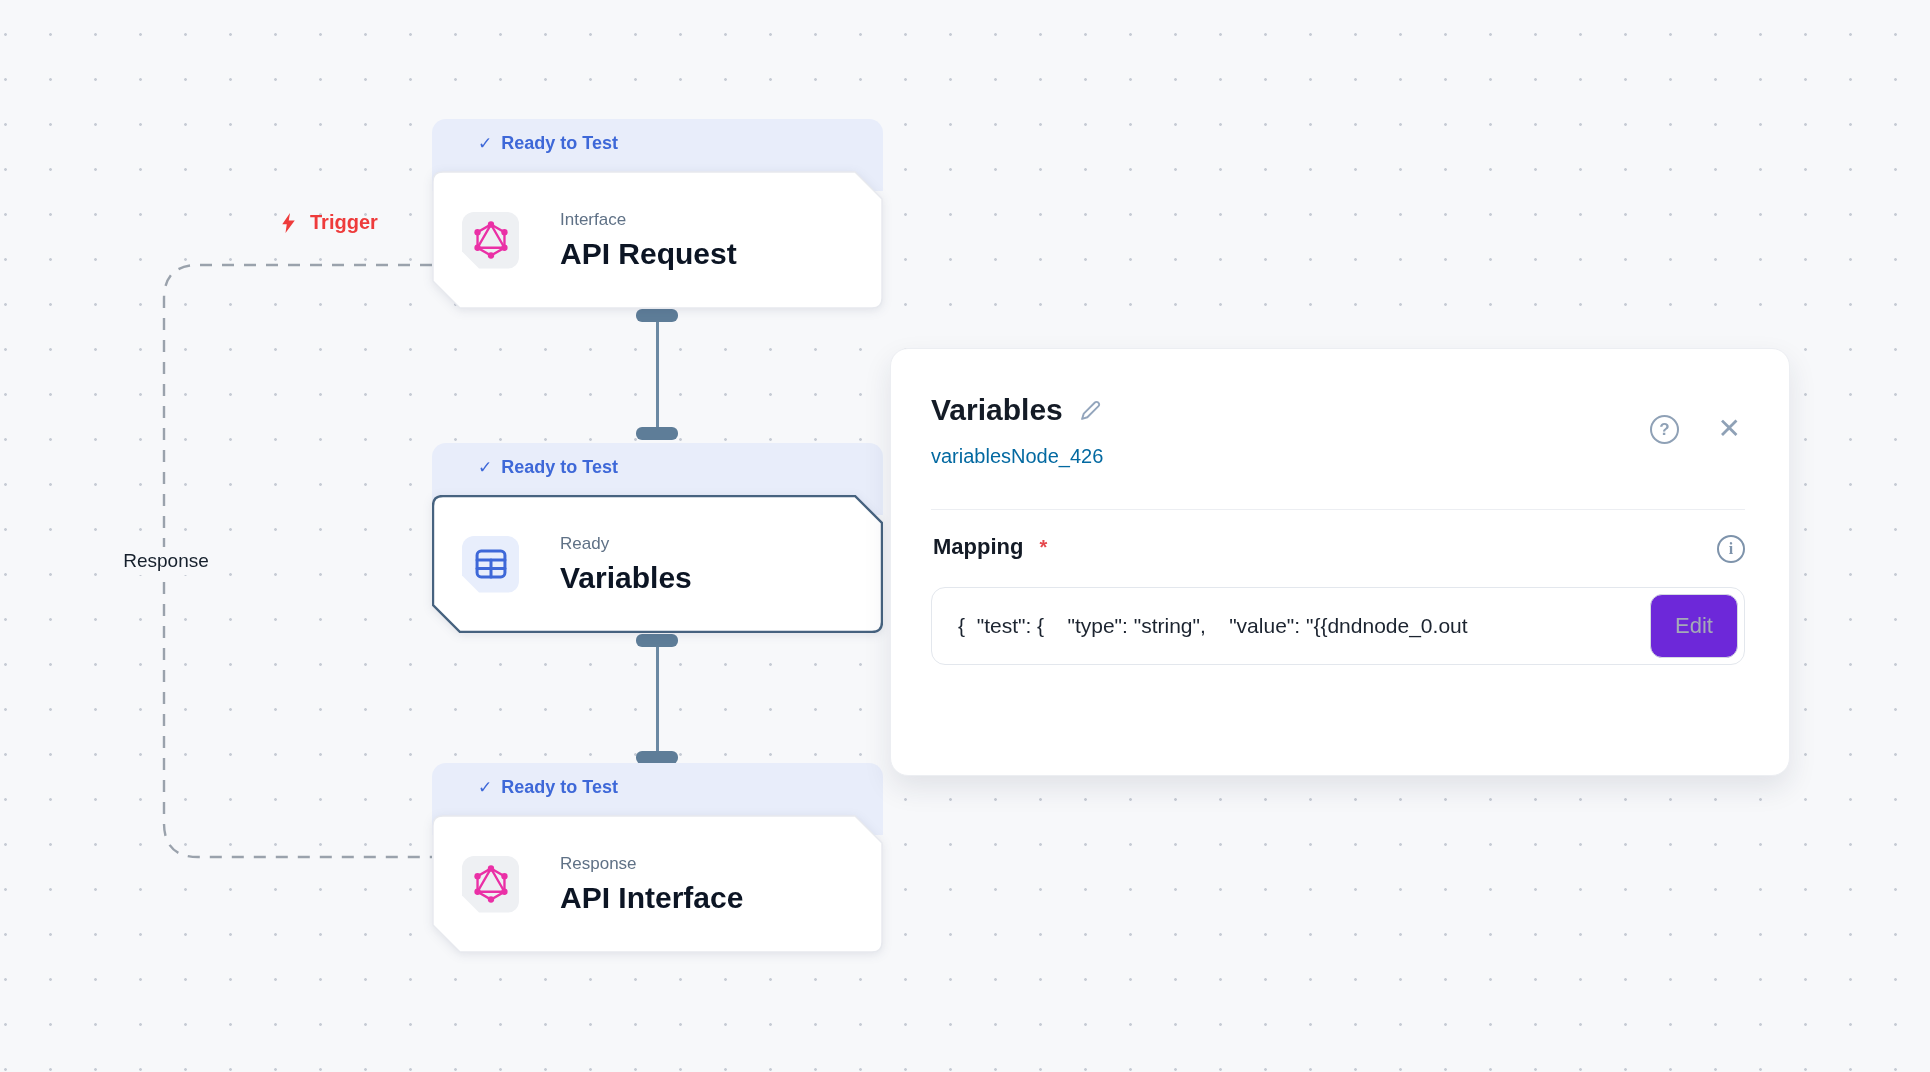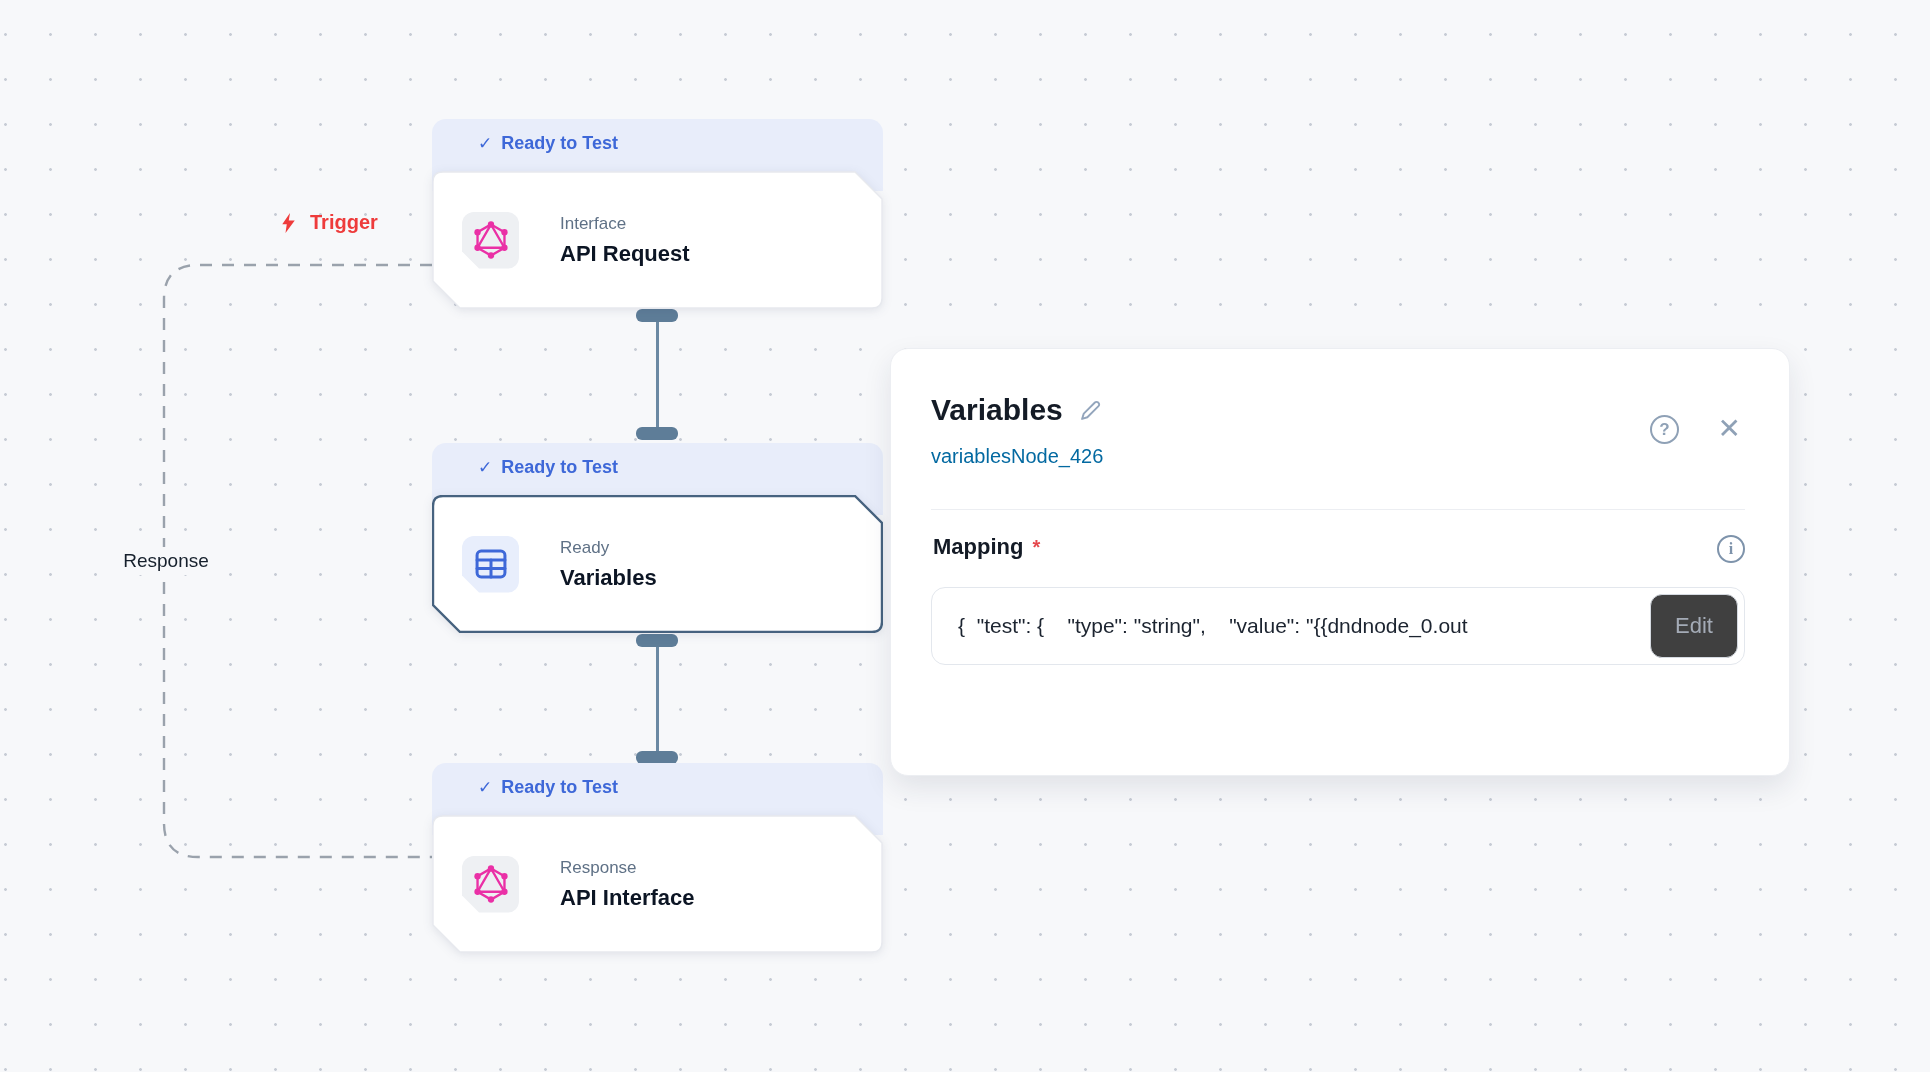--- a/index.html
+++ b/index.html
@@ -48,21 +48,21 @@
   }
   .icon-tile {
     width:57px; height:57px; border-radius:12px;
     clip-path:polygon(0 0,100% 0,100% 100%,17px 100%,0 calc(100% - 17px));
     display:flex; align-items:center; justify-content:center;
     flex:0 0 auto;
   }
   .icon-tile.gray { background:#eef0f3; }
   .icon-tile.blue { background:#e8eefc; }
   .ntexts .cat { font-size:17px; color:#5f7186; margin-bottom:7px; }
-  .ntexts .ttl { font-size:22px; font-weight:700; color:#0c1524; }
+  .ntexts .ttl { font-size:30px; font-weight:700; color:#0c1524; }
 
   
   .conn-line { position:absolute; width:3px; background:#6b89a3; left:656px; }
   .conn-pill { position:absolute; width:42px; height:13px; left:636px; background:#5e7d98; border-radius:6px; }
 
   
   .panel {
     position:absolute; left:890px; top:348px; width:900px; height:428px;
     background:#ffffff; border:1px solid #eceef2; border-radius:18px;
     box-shadow:0 12px 28px rgba(30,40,70,0.10);
@@ -76,41 +76,41 @@
   .panel .icon-btn { position:absolute; top:66px; background:none; border:none; cursor:pointer; }
   .panel .help-btn  { right:110px; }
   .panel .close-btn { right:48px; }
   .help-circle {
     width:29px; height:29px; border:2px solid #8fa1b6; border-radius:50%;
     color:#8fa1b6; font-size:17px; font-weight:600;
     display:flex; align-items:center; justify-content:center;
   }
   .close-x { color:#8fa1b6; font-size:28px; line-height:28px; font-weight:400; }
   .panel .divider { position:absolute; left:40px; right:44px; top:160px; height:1px; background:#eceef2; }
-  .panel .mapping-row { position:absolute; left:42px; top:185px; display:flex; align-items:baseline; gap:9px; }
+  .panel .mapping-row { position:absolute; left:42px; top:185px; display:flex; align-items:baseline; gap:16px; }
   .panel .mapping-label { font-size:22px; font-weight:700; color:#141b26; }
   .panel .req { color:#e5484d; font-size:20px; font-weight:700; }
   .info-btn { position:absolute; right:44px; top:186px; background:none; border:none; cursor:pointer; }
   .info-circle {
     width:28px; height:28px; border:2px solid #7e93ab; border-radius:50%;
     color:#7e93ab; font-size:16px; font-weight:700; font-family:"Liberation Serif",serif;
     display:flex; align-items:center; justify-content:center;
   }
   .mapping-input {
     position:absolute; left:40px; right:44px; top:238px; height:78px;
     border:1.5px solid #e3e7ed; border-radius:14px; background:#fff;
     display:flex; align-items:center; overflow:hidden;
   }
   .mapping-value {
     padding-left:26px; font-size:21px; color:#1c2430;
     white-space:pre; overflow:hidden; flex:1 1 auto;
   }
   .edit-btn {
     position:absolute; right:6px; top:6px; bottom:6px; width:88px;
-    background:#404040; border:1.5px solid #d5dae1; border-radius:12px;
+    background:#6d28d9; border:1.5px solid #d5dae1; border-radius:12px;
     color:#a4abb6; font-size:22px; cursor:pointer;
     font-family:"Liberation Sans","DejaVu Sans",sans-serif;
   }
 </style>
 </head>
 <body>
 
 <div class="canvas"></div>
 
 <svg class="edges">

